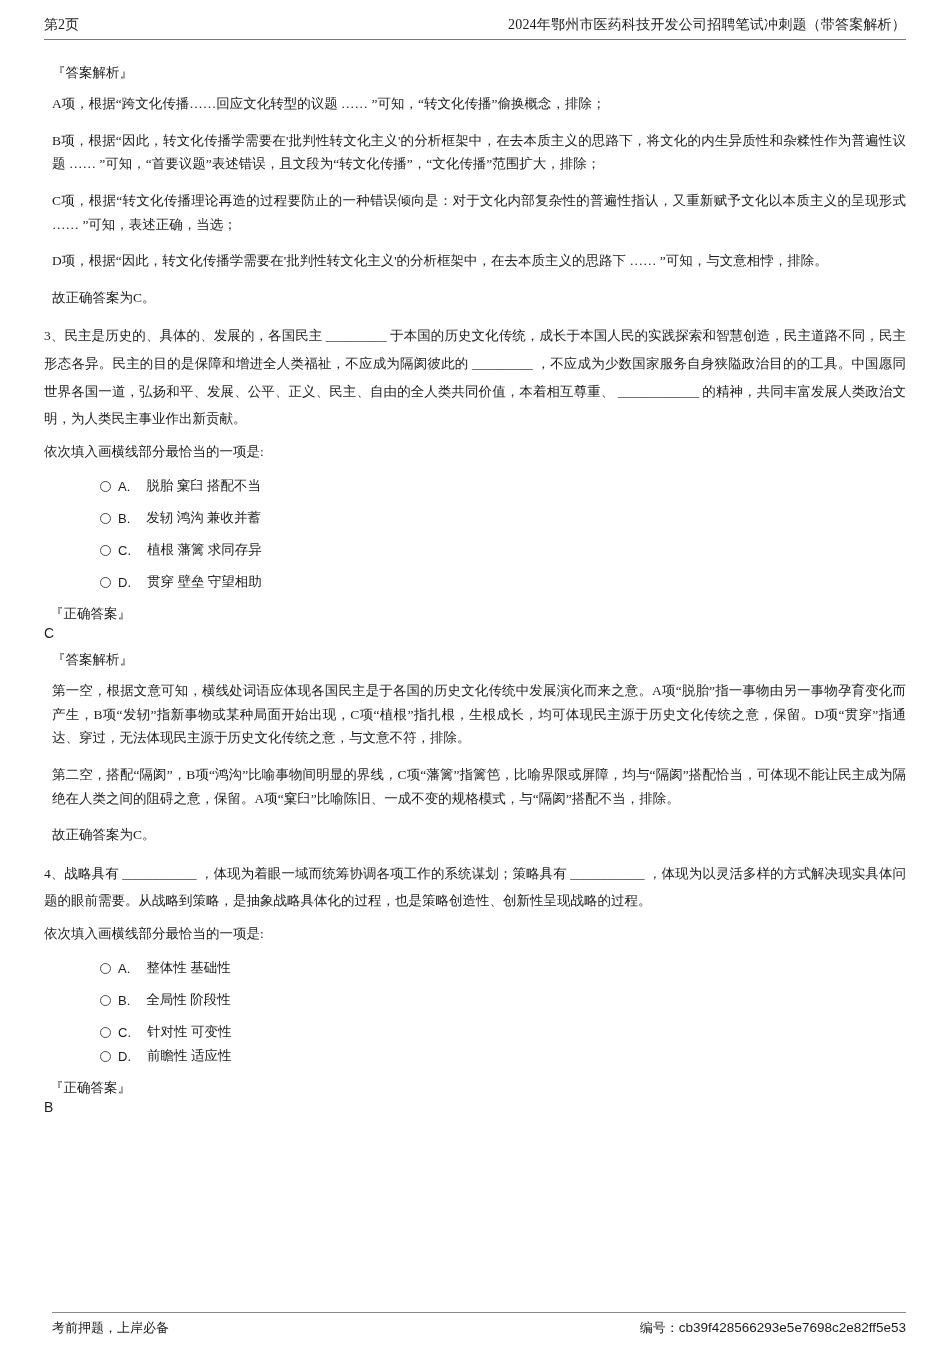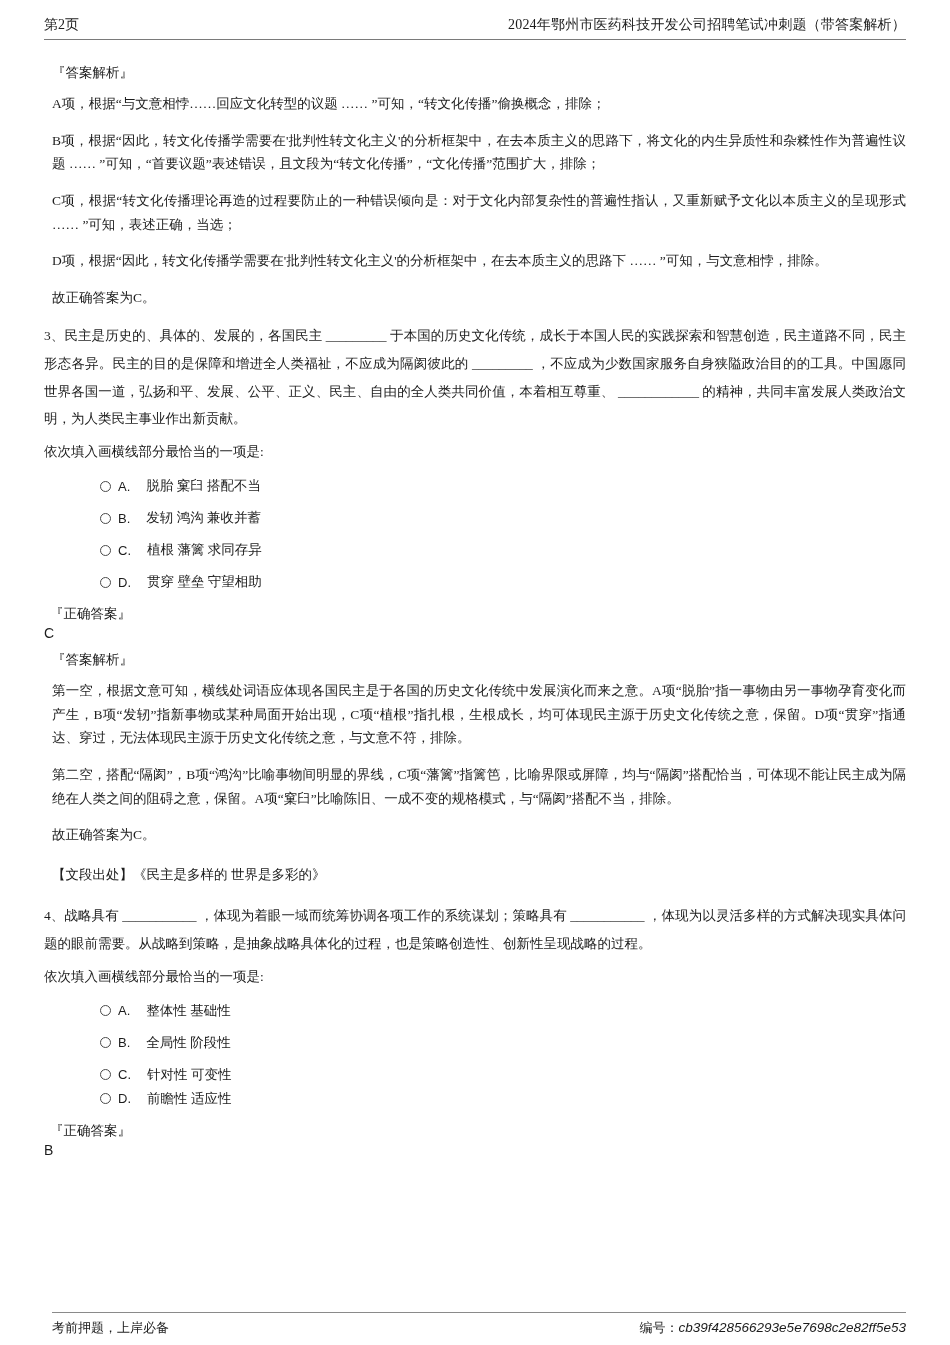--- a/index.html
+++ b/index.html
@@ -28,36 +28,36 @@
   }
   .opt-letter{margin-right:16px;font-family:"Liberation Sans","DejaVu Sans",sans-serif;font-size:13px;}
   .answer-label{margin:2px 0 2px 6px;}
   .answer-letter{margin:0 0 6px 0;font-family:"Liberation Sans","DejaVu Sans",sans-serif;font-size:14px;}
   .source{margin-top:16px;margin-bottom:16px;}
   .footer{
     position:absolute;left:52px;right:44px;bottom:8px;
     border-top:1px solid #8a8a8a;padding-top:6px;
     display:flex;justify-content:space-between;font-size:13px;
   }
-  .footer .code{font-family:"Liberation Sans","DejaVu Sans",sans-serif;font-size:13.5px;font-style:italic;}
+  .footer .code{font-family:"Liberation Sans","DejaVu Sans",sans-serif;font-size:13.5px;}
 </style>
 </head>
 <body>
 
 <div class="page">
 
   <div class="header">
     <span class="page-num">第2页</span>
     <span class="doc-title">2024年鄂州市医药科技开发公司招聘笔试冲刺题（带答案解析）</span>
   </div>
 
   <div class="content">
 
     <div class="label">『答案解析』</div>
-    <p class="para">A项，根据“与文意相悖……回应文化转型的议题 …… ”可知，“转文化传播”偷换概念，排除；</p>
+    <p class="para">A项，根据“跨文化传播……回应文化转型的议题 …… ”可知，“转文化传播”偷换概念，排除；</p>
     <p class="para">B项，根据“因此，转文化传播学需要在'批判性转文化主义'的分析框架中，在去本质主义的思路下，将文化的内生异质性和杂糅性作为普遍性议题 …… ”可知，“首要议题”表述错误，且文段为“转文化传播”，“文化传播”范围扩大，排除；</p>
     <p class="para">C项，根据“转文化传播理论再造的过程要防止的一种错误倾向是：对于文化内部复杂性的普遍性指认，又重新赋予文化以本质主义的呈现形式 …… ”可知，表述正确，当选；</p>
     <p class="para">D项，根据“因此，转文化传播学需要在'批判性转文化主义'的分析框架中，在去本质主义的思路下 …… ”可知，与文意相悖，排除。</p>
     <p class="para">故正确答案为C。</p>
 
     <p class="stem">3、民主是历史的、具体的、发展的，各国民主 _________ 于本国的历史文化传统，成长于本国人民的实践探索和智慧创造，民主道路不同，民主形态各异。民主的目的是保障和增进全人类福祉，不应成为隔阂彼此的 _________ ，不应成为少数国家服务自身狭隘政治目的的工具。中国愿同世界各国一道，弘扬和平、发展、公平、正义、民主、自由的全人类共同价值，本着相互尊重、 ____________ 的精神，共同丰富发展人类政治文明，为人类民主事业作出新贡献。</p>
     <p class="prompt">依次填入画横线部分最恰当的一项是:</p>
 
     <div class="options">
       <div class="option">
@@ -82,21 +82,20 @@
       </div>
     </div>
 
     <div class="answer-label">『正确答案』</div>
     <div class="answer-letter">C</div>
 
     <div class="label">『答案解析』</div>
     <p class="para">第一空，根据文意可知，横线处词语应体现各国民主是于各国的历史文化传统中发展演化而来之意。A项“脱胎”指一事物由另一事物孕育变化而产生，B项“发轫”指新事物或某种局面开始出现，C项“植根”指扎根，生根成长，均可体现民主源于历史文化传统之意，保留。D项“贯穿”指通达、穿过，无法体现民主源于历史文化传统之意，与文意不符，排除。</p>
     <p class="para">第二空，搭配“隔阂”，B项“鸿沟”比喻事物间明显的界线，C项“藩篱”指篱笆，比喻界限或屏障，均与“隔阂”搭配恰当，可体现不能让民主成为隔绝在人类之间的阻碍之意，保留。A项“窠臼”比喻陈旧、一成不变的规格模式，与“隔阂”搭配不当，排除。</p>
     <p class="para">故正确答案为C。</p>
-    <p class="para source">【文段出处】《民主是多样的 世界是多彩的》</p>
 
     <p class="stem">4、战略具有 ___________ ，体现为着眼一域而统筹协调各项工作的系统谋划；策略具有 ___________ ，体现为以灵活多样的方式解决现实具体问题的眼前需要。从战略到策略，是抽象战略具体化的过程，也是策略创造性、创新性呈现战略的过程。</p>
     <p class="prompt">依次填入画横线部分最恰当的一项是:</p>
 
     <div class="options">
       <div class="option">
         <span class="radio"></span>
         <span class="opt-letter">A.</span>
         <span class="opt-text">整体性 基础性</span>
       </div>

